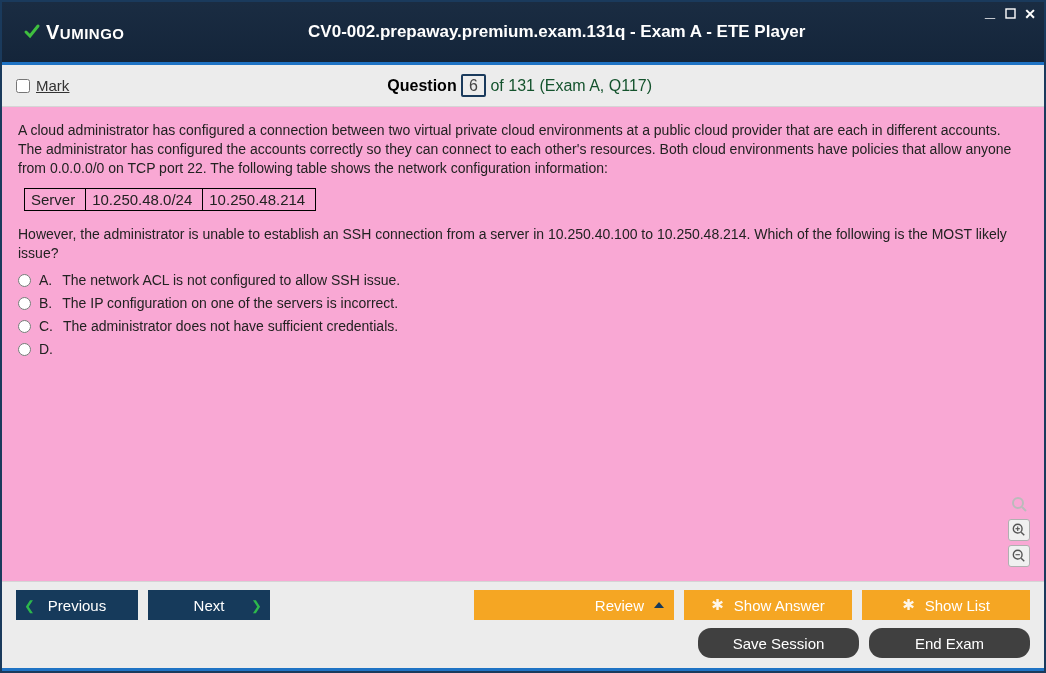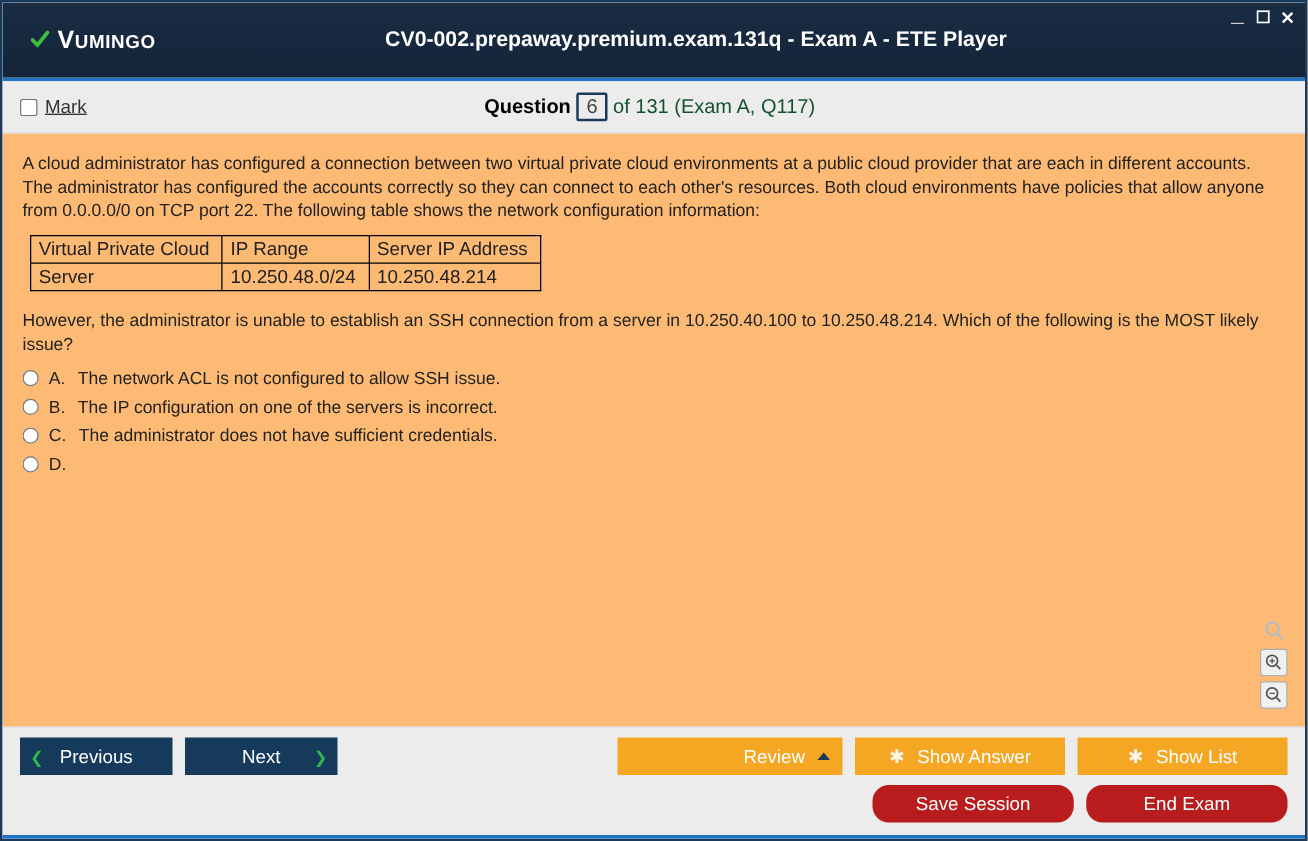--- a/index.html
+++ b/index.html
@@ -12,41 +12,41 @@
 .window-controls span { width:16px; text-align:center; cursor:pointer; font-weight:bold; }
 .accent-bar { height:3px; background:#1f73c4; }
 .qbar { background:#ececec; border-bottom:1px solid #d5d5d5; display:flex; align-items:center; padding:17px 14px; height:42px; font-size:16px; color:#444; }
 .mark { display:flex; align-items:center; font-size:15px; color:#333; }
 .mark input { margin-right:6px; width:14px; height:14px; }
 .mark span { text-decoration:underline; text-decoration-color:#888; }
 .qinfo { flex:1; text-align:center; }
 .qinfo .prefix { font-weight:700; color:#000000; }
 .qnum-box { border:2px solid #1a3a5c; padding:1px 6px; border-radius:2px; font-weight:400; }
 .qinfo .suffix { color:#14532d; }
-.content { flex:1; padding:14px 16px; font-size:14px; color:#222; overflow:auto; background:#fdba74; position:relative; }
+.content { flex:1; padding:14px 16px; font-size:14px; color:#222; overflow:auto; background:#f9a8d4; position:relative; }
 .content p { margin-bottom:10px; line-height:1.35; }
 table.cfg { border-collapse:collapse; margin:4px 0 14px 6px; }
 table.cfg th, table.cfg td { border:1px solid #000; padding:2px 10px 2px 6px; text-align:left; font-size:15px; font-weight:400; }
 .options { margin-top:10px; }
 .option { display:flex; align-items:center; margin:7px 0; font-size:14px; }
 .option input { margin-right:8px; }
 .option .letter { margin-right:10px; }
 .zoom-tools { position:absolute; right:14px; bottom:14px; display:flex; flex-direction:column; gap:4px; }
 .zoom-tools .tool { width:22px; height:22px; border:1px solid #b0b0b0; border-radius:3px; background:#f0f0f0; display:flex; align-items:center; justify-content:center; cursor:pointer; font-size:13px; color:#555; }
 .zoom-tools .tool.first { border:none; background:none; color:#bbb; }
 .footer { background:#ececec; border-top:1px solid #d5d5d5; padding:8px 14px 10px; }
 .footer-row { display:flex; gap:10px; margin-bottom:8px; }
 .btn { height:30px; display:flex; align-items:center; justify-content:center; font-size:15px; color:#fff; cursor:pointer; border:none; position:relative; }
 .btn.nav { background:#163a5b; width:122px; }
 .btn.orange { background:#f5a623; }
-.btn.review { width:180px; justify-content:flex-end; padding-right:30px; position:relative;padding-left:44px; }
+.btn.review { width:200px; justify-content:flex-end; padding-right:30px; position:relative;padding-left:44px; }
 .btn.review .arrow { position:absolute; right:10px; top:12px; width:0;height:0;border-left:5px solid transparent;border-right:5px solid transparent;border-bottom:6px solid #163a5b; }
 .btn.show-answer { width:168px; }
 .btn.show-list { width:168px; }
-.btn.dark { background:#b91c1c; width:161px;border-radius:13px; }
+.btn.dark { background:#404040; width:161px;border-radius:13px; }
 .btn .gear { margin-right:10px; opacity:0.9; }
 .chevron { font-size:13px; color:#2db84c; position:absolute; }
 .chevron.left { left:8px; }
 .chevron.right { right:8px; }
 .spacer { flex:1; }
 .footer-row2 { display:flex; gap:10px; justify-content:flex-end; }
 </style>
 </head>
 <body>
 
@@ -80,25 +80,20 @@
     <span class="qnum-box">6</span>
     <span class="suffix">of 131 (Exam A, Q117)</span>
   </div>
   <div style="width:60px"></div>
 </div>
 
 <div class="content">
   <p>A cloud administrator has configured a connection between two virtual private cloud environments at a public cloud provider that are each in different accounts. The administrator has configured the accounts correctly so they can connect to each other's resources. Both cloud environments have policies that allow anyone from 0.0.0.0/0 on TCP port 22. The following table shows the network configuration information:</p>
   <table class="cfg">
     <tbody>
-        <tr>
-      <td>Virtual Private Cloud</td>
-      <td>IP Range</td>
-      <td>Server IP Address</td>
-    </tr>
     <tr>
       <td>Server</td>
       <td>10.250.48.0/24</td>
       <td>10.250.48.214</td>
     </tr>
   </tbody>
     </table>
   <p>However, the administrator is unable to establish an SSH connection from a server in 10.250.40.100 to 10.250.48.214. Which of the following is the MOST likely issue?</p>
   <div class="options">
     <label class="option">

